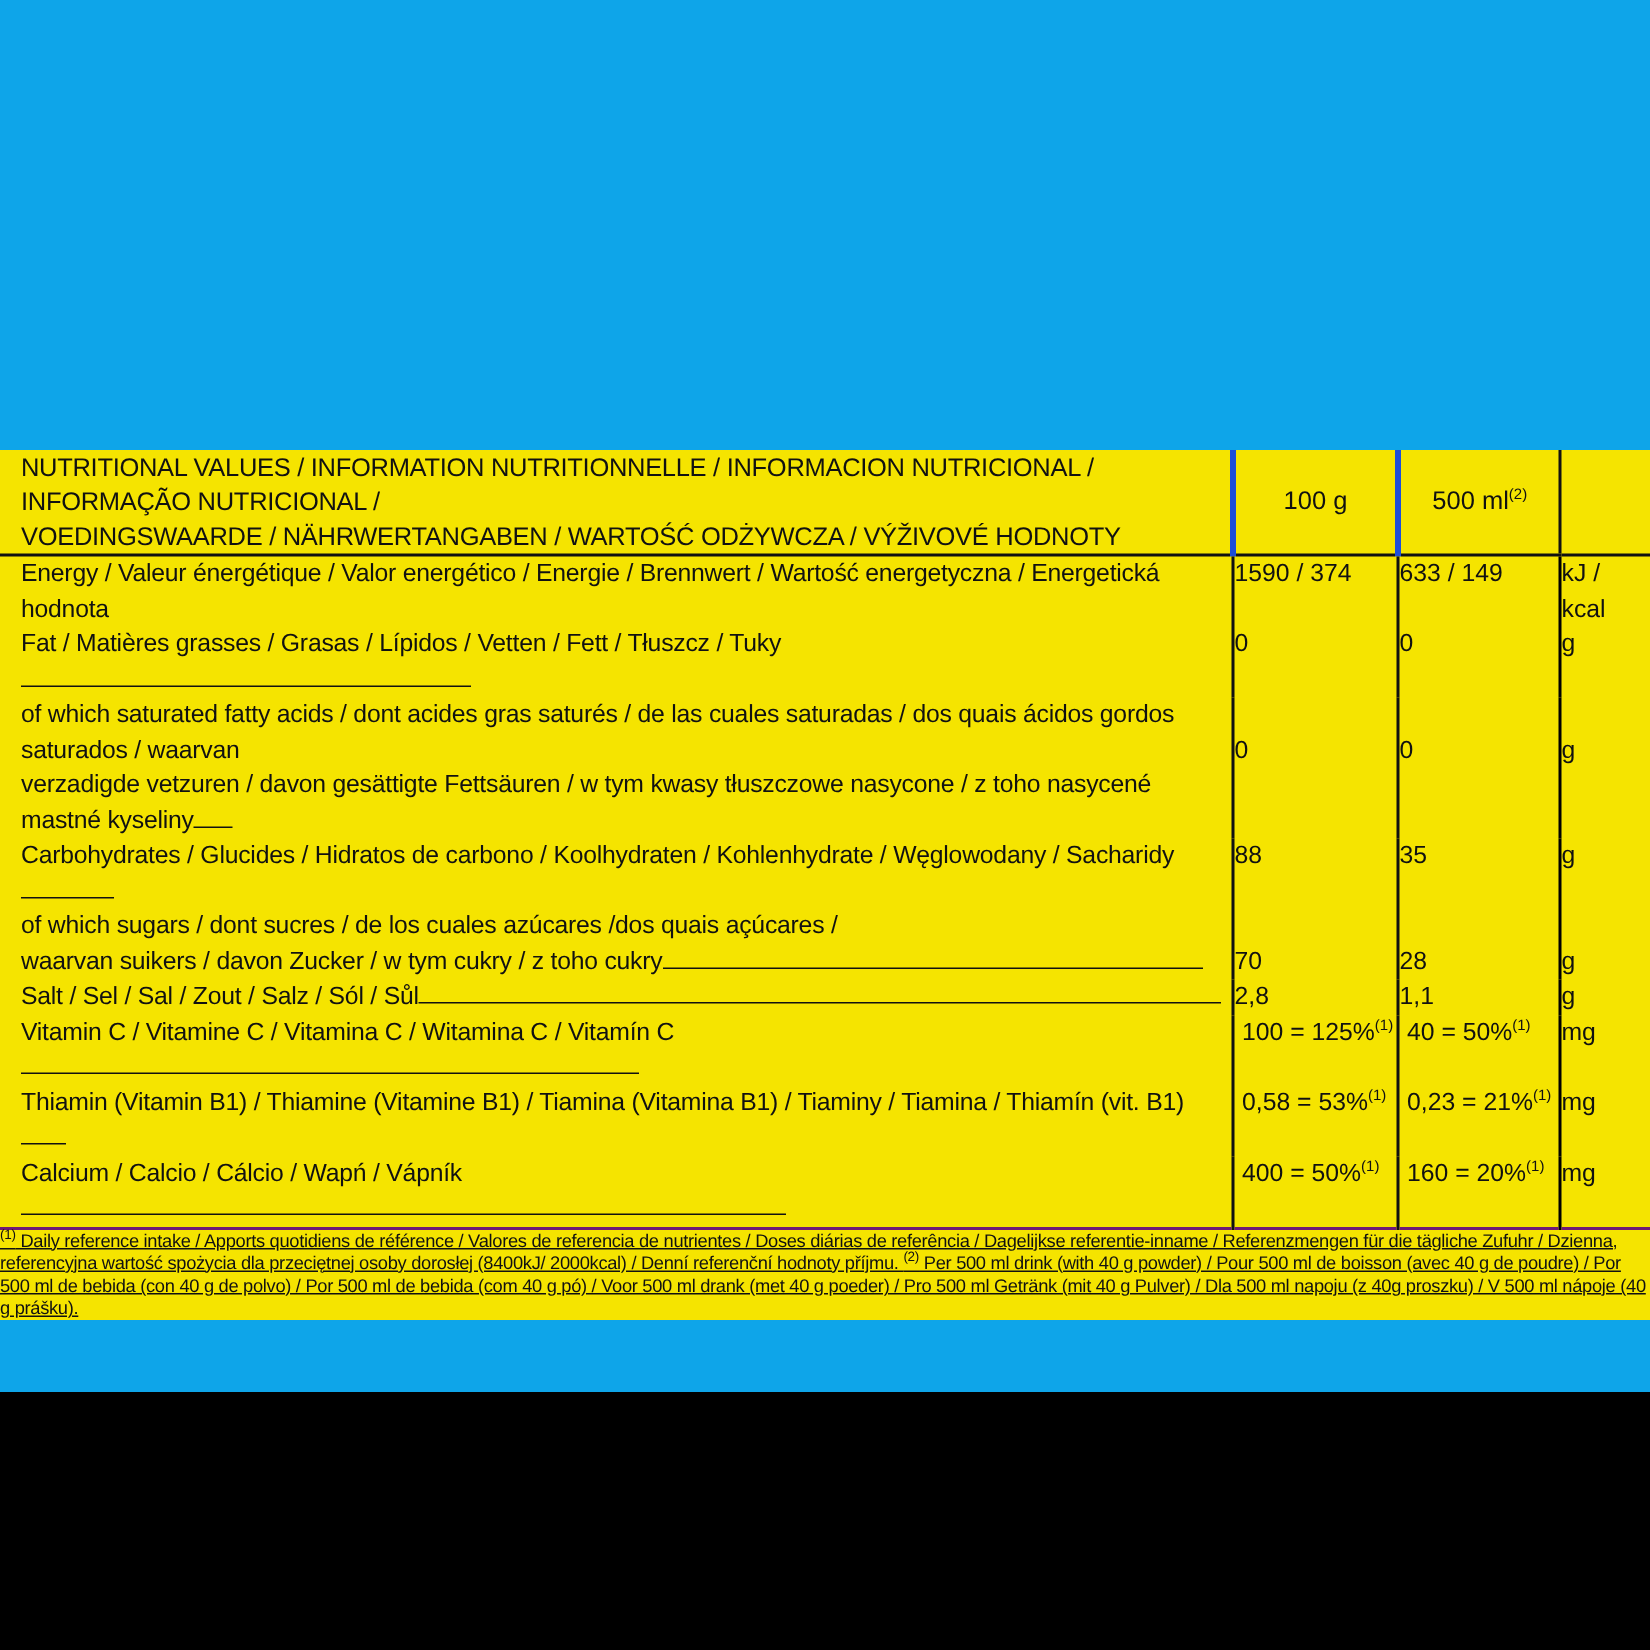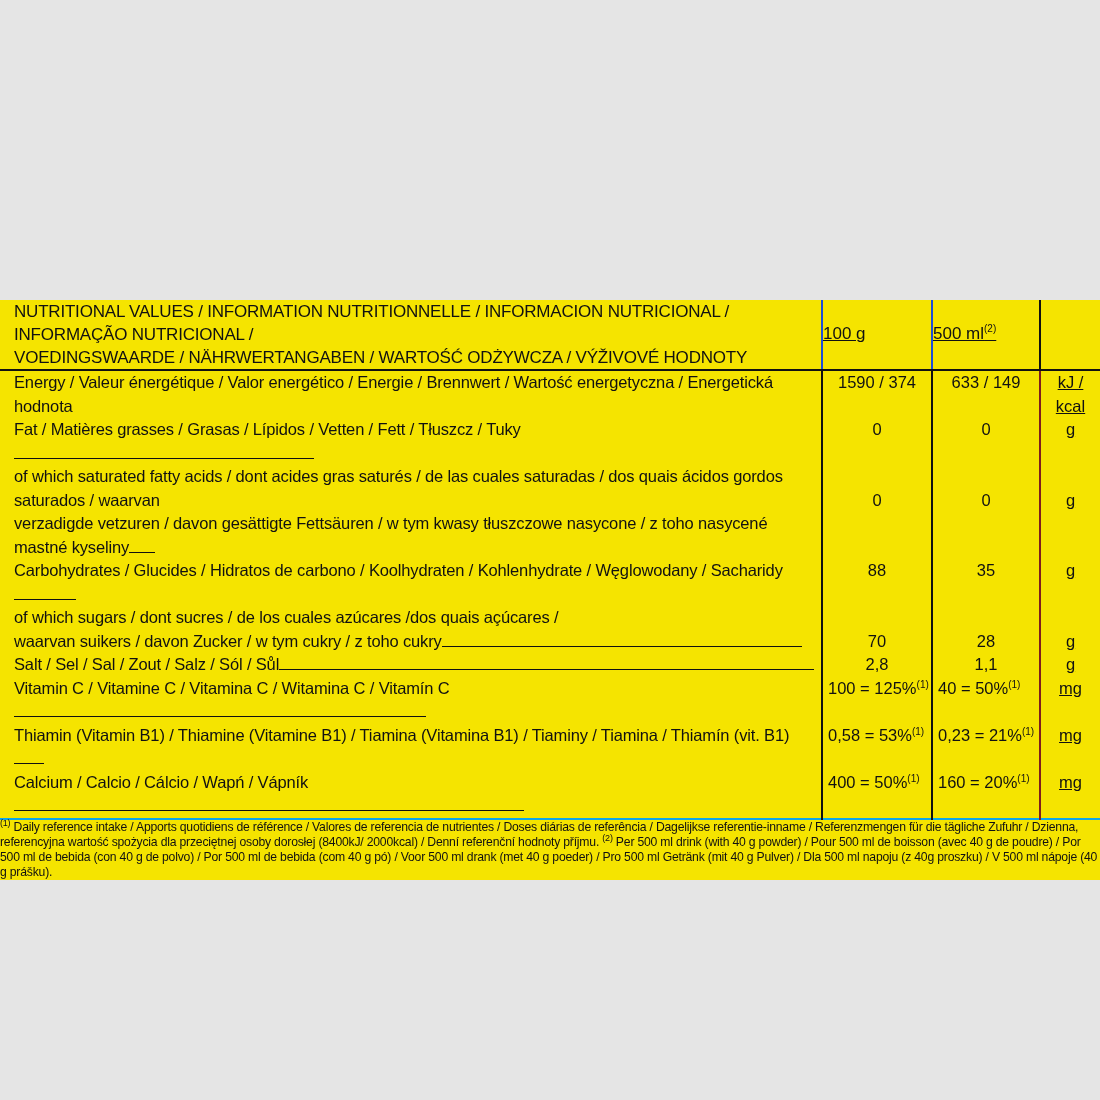--- a/index.html
+++ b/index.html
@@ -9,22 +9,22 @@
   }
   body {
     width: 1100px;
     height: 1100px;
     overflow: hidden;
     font-family: "Liberation Sans", sans-serif;
   }
   #page {
     position: relative;
     width: 1100px;
-    height: 1100px;
-    background: #e5e5e5;
+    height: 928px;
+    background: #0ea5e9;
   }
   #panel {
     position: absolute;
     left: 0px;
     top: 300px;
     width: 1100px;
     background: #F5E400;
     color: #111111;
     box-sizing: border-box;
   }
@@ -50,76 +50,73 @@
     padding-bottom: 8px;
   }
   .hdr-label {
     font-size: 17px;
     line-height: 23px;
     padding-left: 14px !important;
     padding-right: 8px !important;
     letter-spacing: -0.2px;
   }
   .hdr-col {
-    text-align: left;
+    text-align: center;
     font-size: 17px;
     line-height: 23px;
-    border-left: 2px solid #1d4ed8;
+    border-left: 4px solid #1d4ed8;
     padding-top: 22px !important;
-    text-decoration: underline;
   }
   .hdr-unit {
     border-left: 2px solid #111;
   }
 
   .lbl {
     font-size: 16.5px;
     line-height: 23.5px;
     padding-left: 14px !important;
     padding-right: 6px !important;
     letter-spacing: -0.15px;
     position: relative;
   }
   .lbl .rule {
     display: inline-block;
     border-bottom: 1.5px solid #111;
     height: 0.72em;
     vertical-align: baseline;
   }
   .val {
-    text-align: center;
     font-size: 16.5px;
     line-height: 23.5px;
     border-left: 2px solid #111;
     white-space: nowrap;
   }
   .val.left {
     text-align: left;
     padding-left: 5px !important;
     margin-top: 12px;
   }
   .unit {
-    text-align: center;
     font-size: 16.5px;
     line-height: 23.5px;
-    border-left: 2px solid #7f1d1d;
-    text-decoration: underline;
+    border-left: 2px solid #000000;
   }
   sup {
     font-size: 10px;
     vertical-align: super;
     line-height: 0;
   }
   .body-top td { padding-top: 4px; margin-left: 27px; }
   .footnote {
-    border-top: 2px solid #0ea5e9;
+    border-top: 2px solid #701a75;
     font-size: 12.2px;
     line-height: 15.2px;
     padding: 3px 8px 6px 6px;
     letter-spacing: -0.2px;
+    text-decoration: underline;
   }
   .footnote sup { font-size: 9px; }
 </style>
 </head>
 <body>
 
 <div id="page">
   <div id="panel">
     <table class="nut">
       <colgroup>

